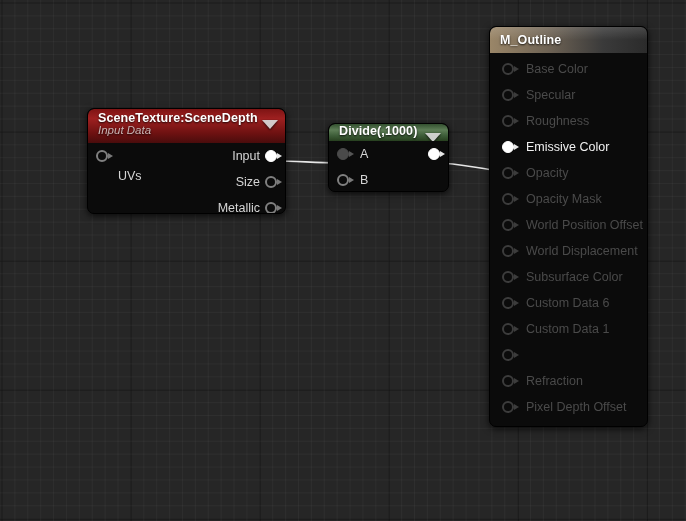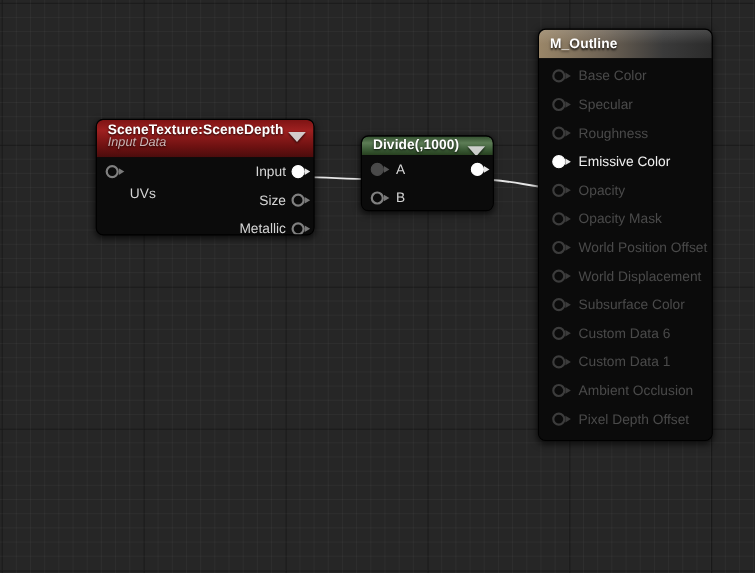--- a/index.html
+++ b/index.html
@@ -365,21 +365,27 @@
             <span class="dot"></span>
             <span class="arrow"></span>
           </span>
           <span class="pin-label dim">Custom Data 1</span>
         </div>
         <div class="pin-row">
           <span class="pin hollow dim">
             <span class="dot"></span>
             <span class="arrow"></span>
           </span>
-          <span class="pin-label dim">Ambient Occlusion</span>
+        </div>
+        <div class="pin-row">
+          <span class="pin hollow dim">
+            <span class="dot"></span>
+            <span class="arrow"></span>
+          </span>
+          <span class="pin-label dim">Refraction</span>
         </div>
         <div class="pin-row">
           <span class="pin hollow dim">
             <span class="dot"></span>
             <span class="arrow"></span>
           </span>
           <span class="pin-label dim">Pixel Depth Offset</span>
         </div>
       </div>
   </div>

